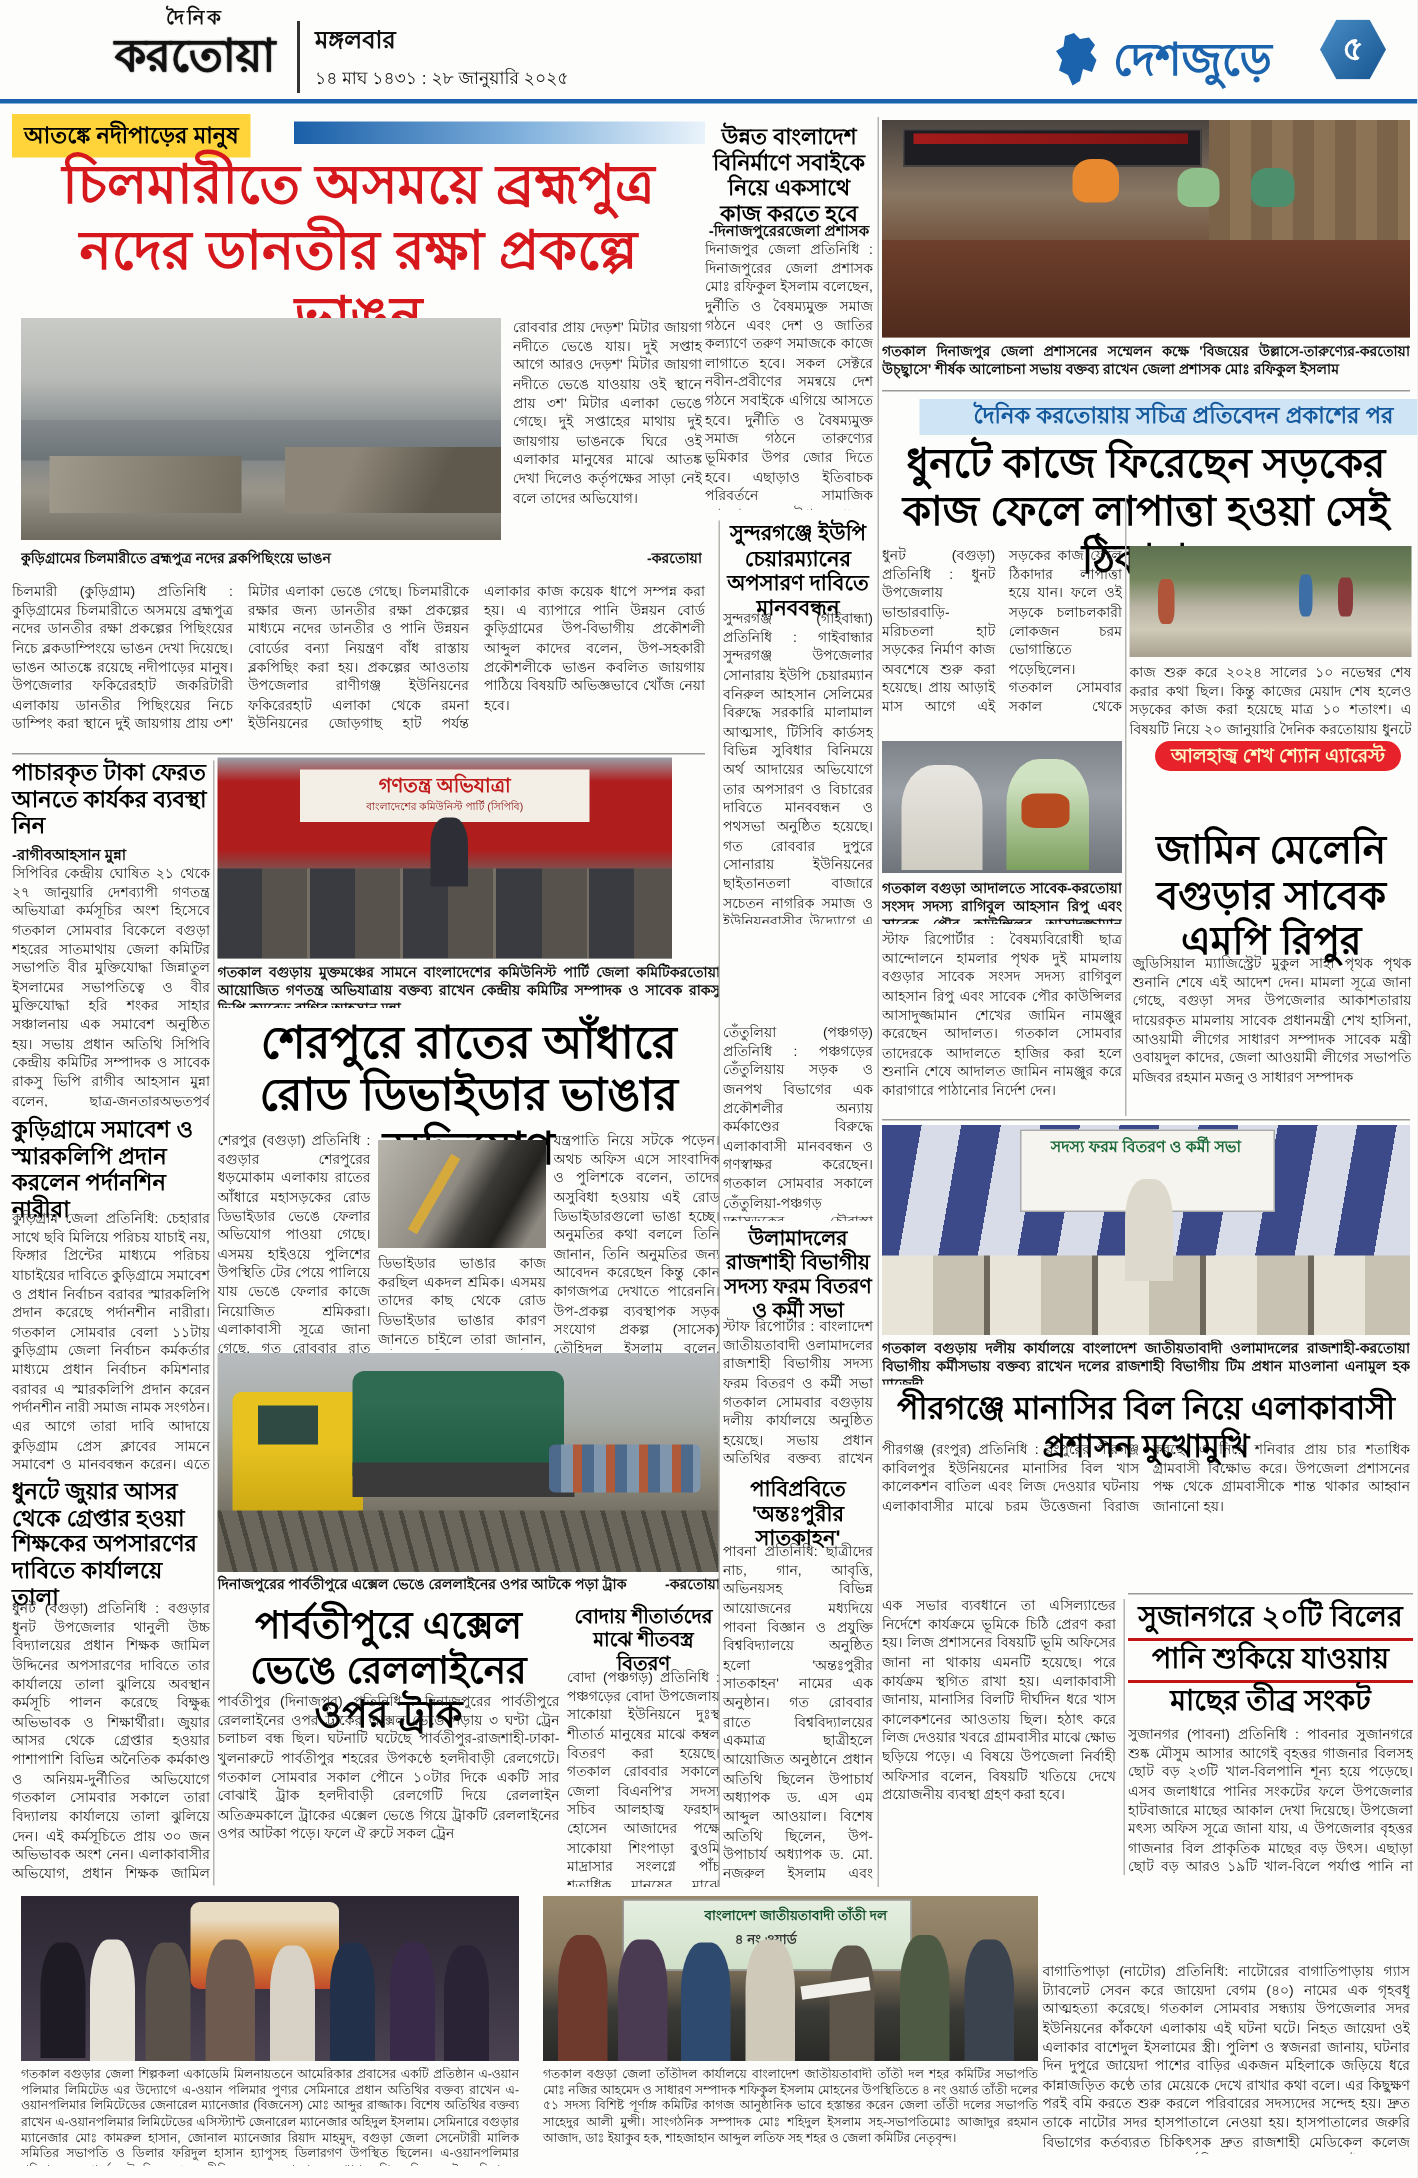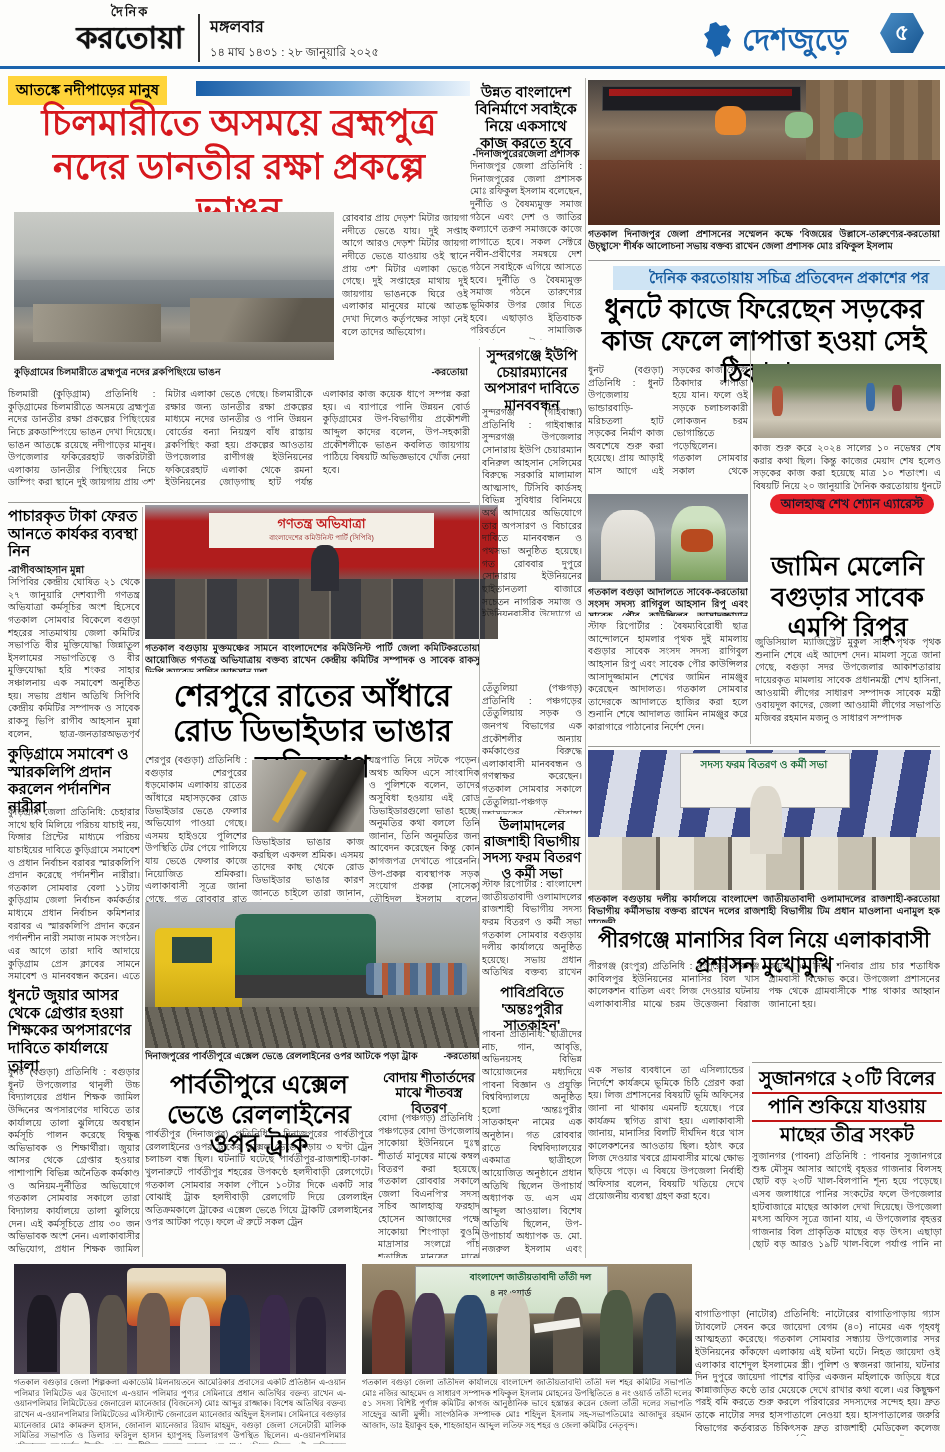--- a/index.html
+++ b/index.html
@@ -12,21 +12,21 @@
   .hd{font-weight:bold;color:#000;text-align:center;line-height:1.18;letter-spacing:0;}
   .cap{font-size:9.4px;font-weight:bold;line-height:1.3;color:#111;text-align:justify;overflow:hidden;}
   .cap .credit{float:right;font-weight:bold;}
   .smallcap{font-size:8.2px;font-weight:normal;line-height:1.3;text-align:justify;color:#222;overflow:hidden;}
   .vrule{width:1px;background:#b5b5b0;}
   .hrule{height:1px;background:#9a9a95;}
   .photo{background:#888;overflow:hidden;}
   .photo .ban{position:absolute;text-align:center;}
   .kicker{background:#ffd43a;color:#000;font-weight:bold;font-size:15px;padding:2px 8px;display:inline-block;}
   .bluebar{background:linear-gradient(to right,#1a5fa8,#7fb0dc 55%,#eaf3fb);}
-  .redpill{background:#e7222a;color:#0f172a;font-weight:bold;font-size:12.5px;text-align:center;
+  .redpill{background:#e7222a;color:#fef9c3;font-weight:bold;font-size:12.5px;text-align:center;
            border-radius:11px;line-height:20px;}
   .blueband{background:#cfe4f4;color:#155a9e;font-weight:bold;font-size:15px;text-align:center;line-height:24px;margin-left:25px;}
   .hex{width:44px;height:40px;background:linear-gradient(135deg,#4a8ec7,#16548f);
        clip-path:polygon(25% 0,75% 0,100% 50%,75% 100%,25% 100%,0 50%);
        color:#fff;font-weight:bold;font-size:22px;text-align:center;line-height:40px;}
 </style>
 </head>
 <body>
 
 <div class="page">
@@ -114,21 +114,21 @@
   <div class="abs hd" style="left:8px;top:507px;width:132px;font-size:15px;text-align:left;">পাচারকৃত টাকা ফেরত আনতে কার্যকর ব্যবস্থা নিন</div>
   <div class="abs" style="left:8px;top:562px;width:132px;font-size:10px;font-weight:bold;">-রাগীবআহসান মুন্না</div>
   <div class="abs bt" style="left:8px;top:576px;width:132px;height:162px;">সিপিবির কেন্দ্রীয় ঘোষিত ২১ থেকে ২৭ জানুয়ারি দেশব্যাপী গণতন্ত্র অভিযাত্রা কর্মসূচির অংশ হিসেবে গতকাল সোমবার বিকেলে বগুড়া শহরের সাতমাথায় জেলা কমিটির সভাপতি বীর মুক্তিযোদ্ধা জিন্নাতুল ইসলামের সভাপতিত্বে ও বীর মুক্তিযোদ্ধা হরি শংকর সাহার সঞ্চালনায় এক সমাবেশ অনুষ্ঠিত হয়। সভায় প্রধান অতিথি সিপিবি কেন্দ্রীয় কমিটির সম্পাদক ও সাবেক রাকসু ভিপি রাগীব আহসান মুন্না বলেন, ছাত্র-জনতারঅভূতপূর্ব গণঅভ্যুত্থানের মধ্যে দিয়ে গত ৫ আগস্ট স্বৈরাচার, ফ্যাসিস্ট আওয়ামী লীগ ও শেখ হাসিনা সরকারের পতন হয়েছে এবং শেখ হাসিনা পালিয়ে ভারতে আশ্রয় নিয়েছে। ছাত্র-জনতারসমর্থনে অন্তর্বর্তীকালীন (৬ পৃ: ৩ ক: দ্র:)</div>
 
   <div class="abs hd" style="left:8px;top:745px;width:132px;font-size:15px;text-align:left;">কুড়িগ্রামে সমাবেশ ও স্মারকলিপি প্রদান করলেন পর্দানশিন নারীরা</div>
   <div class="abs bt" style="left:8px;top:806px;width:132px;height:176px;">কুড়িগ্রাম জেলা প্রতিনিধি: চেহারার সাথে ছবি মিলিয়ে পরিচয় যাচাই নয়, ফিঙ্গার প্রিন্টের মাধ্যমে পরিচয় যাচাইয়ের দাবিতে কুড়িগ্রামে সমাবেশ ও প্রধান নির্বাচন বরাবর স্মারকলিপি প্রদান করেছে পর্দানশীন নারীরা। গতকাল সোমবার বেলা ১১টায় কুড়িগ্রাম জেলা নির্বাচন কর্মকর্তার মাধ্যমে প্রধান নির্বাচন কমিশনার বরাবর এ স্মারকলিপি প্রদান করেন পর্দানশীন নারী সমাজ নামক সংগঠন। এর আগে তারা দাবি আদায়ে কুড়িগ্রাম প্রেস ক্লাবের সামনে সমাবেশ ও মানববন্ধন করেন। এতে জেলার প্রায় ৪ শতাধিক পর্দানশীন নারী অংশগ্রহণ করে। মানববন্ধনে ১৬ বছর যাবত পর্দানশীন (৬ পৃ: ৩ ক: দ্র:)</div>
 
   <div class="abs hd" style="left:8px;top:986px;width:132px;font-size:15px;text-align:left;">ধুনটে জুয়ার আসর থেকে গ্রেপ্তার হওয়া শিক্ষকের অপসারণের দাবিতে কার্যালয়ে তালা</div>
   <div class="abs bt" style="left:8px;top:1066px;width:132px;height:190px;">ধুনট (বগুড়া) প্রতিনিধি : বগুড়ার ধুনট উপজেলার থানুলী উচ্চ বিদ্যালয়ের প্রধান শিক্ষক জামিল উদ্দিনের অপসারণের দাবিতে তার কার্যালয়ে তালা ঝুলিয়ে অবস্থান কর্মসূচি পালন করেছে বিক্ষুব্ধ অভিভাবক ও শিক্ষার্থীরা। জুয়ার আসর থেকে গ্রেপ্তার হওয়ার পাশাপাশি বিভিন্ন অনৈতিক কর্মকাণ্ড ও অনিয়ম-দুর্নীতির অভিযোগে গতকাল সোমবার সকালে তারা বিদ্যালয় কার্যালয়ে তালা ঝুলিয়ে দেন। এই কর্মসূচিতে প্রায় ৩০ জন অভিভাবক অংশ নেন। এলাকাবাসীর অভিযোগ, প্রধান শিক্ষক জামিল উদ্দিন বিদ্যালয়ে যোগদানের পর থেকে বিভিন্ন অনিয়ম-দুর্নীতিতে লিপ্তভাবে (৬ পৃ: ১ ক: দ্র:)</div>
 
-  <div class="abs photo" style="left:145px;top:505px;width:353px;height:134px;background:
+  <div class="abs photo" style="left:145px;top:505px;width:303px;height:134px;background:
       linear-gradient(to bottom,#9aa1a8 0%,#b01d1d 12%,#b01d1d 46%,#6a6662 60%,#4c4a48 100%);">
     <div class="abs" style="left:18%;top:6%;width:64%;height:26%;background:#f3efe6;"></div>
     <div class="ban" style="left:18%;top:7%;width:64%;color:#c01a1a;font-weight:bold;font-size:13px;">গণতন্ত্র অভিযাত্রা</div>
     <div class="ban" style="left:18%;top:20%;width:64%;color:#8a1212;font-size:7px;">বাংলাদেশের কমিউনিস্ট পার্টি (সিপিবি)</div>
     <div class="abs" style="left:0%;top:55%;width:100%;height:45%;background:repeating-linear-gradient(90deg,#3a3b40 0 30px,#57524c 30px 60px,#756f66 60px 62px);"></div>
     <div class="abs" style="left:47%;top:30%;width:8%;height:34%;background:#2e2f36;border-radius:40% 40% 0 0;"></div>
   </div>
   <div class="abs cap" style="left:145px;top:642px;width:335px;height:30px;">
     <span class="credit">করতোয়া</span>
     <span>গতকাল বগুড়ায় মুক্তমঞ্চের সামনে বাংলাদেশের কমিউনিস্ট পার্টি জেলা কমিটি আয়োজিত গণতন্ত্র অভিযাত্রায় বক্তব্য রাখেন কেন্দ্রীয় কমিটির সম্পাদক ও সাবেক রাকসু ভিপি কমরেড রাগিব আহসান মুন্না</span>

